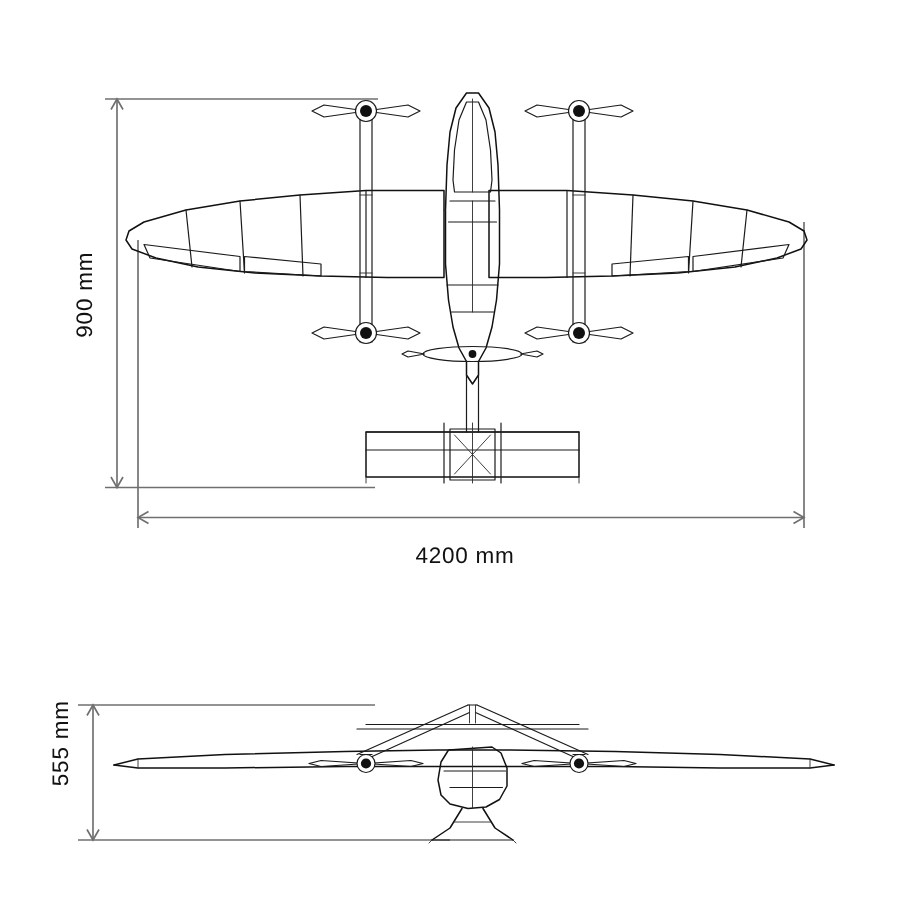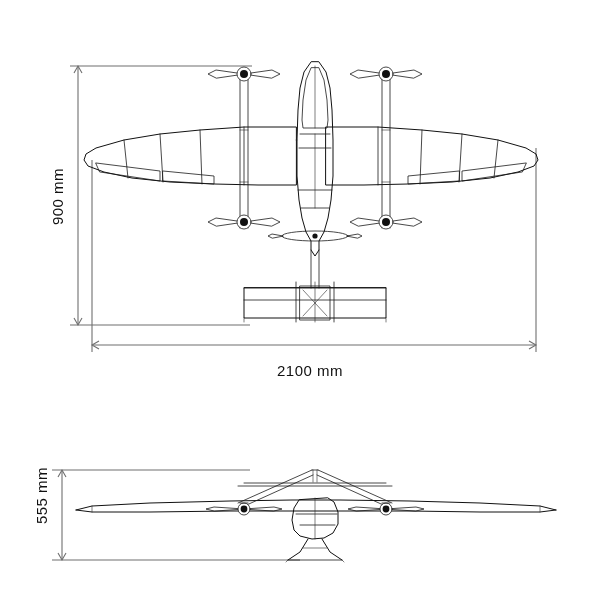--- a/index.html
+++ b/index.html
@@ -236,17 +236,17 @@
       <path class="ln" d="M322 539 L330 552 L342 560"></path>
       <path class="ln-thin" d="M288 560 L342 560"></path>
       <path class="ln-hair" d="M303 548 L327 548"></path>
       <path class="ln-hair" d="M288 560 L286 562"></path>
       <path class="ln-hair" d="M342 560 L344 562"></path>
     </g>
   </svg>
 
   <div class="dim-label vertical-label" style="left: 22px; top: 188px; width: 70px; text-align: center;">900 mm</div>
 
-  <div class="dim-label" style="left: 277px; top: 362px;">2100 mm</div>
+  <div class="dim-label" style="left: 277px; top: 362px;">4200 mm</div>
 
   <div class="dim-label vertical-label" style="left: 6px; top: 487px; width: 70px; text-align: center;">555 mm</div>
 
 </div>
 
 </body></html>

